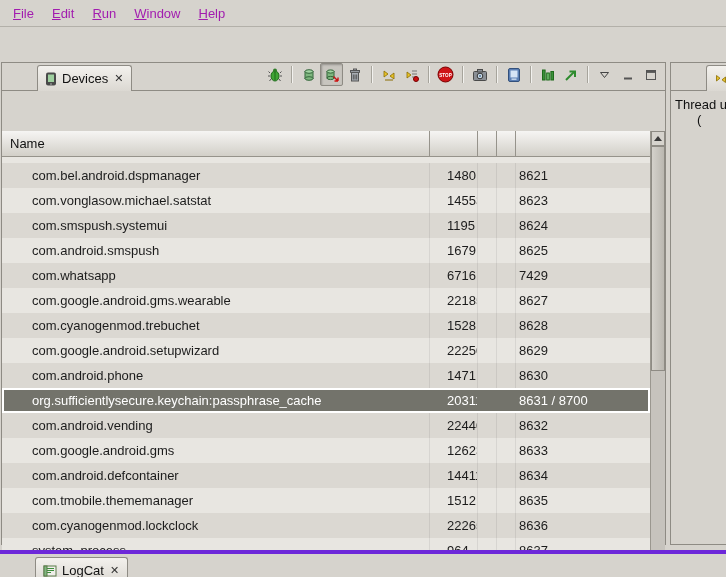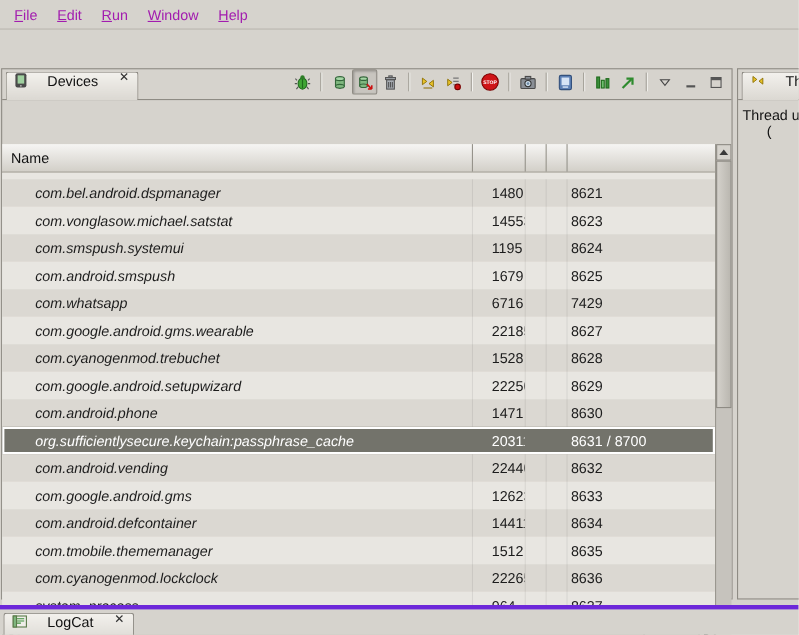--- a/index.html
+++ b/index.html
@@ -8,24 +8,24 @@
           -webkit-font-smoothing:antialiased;}
   
   .menubar{position:absolute;top:0;left:0;right:0;height:26px;display:flex;
            align-items:center;padding-left:4px;background:#d6d3cd;
            border-bottom:1px solid #b3b0a9;}
   .menu-item{padding:4px 9px;font-size:13px;color:#a21caf;cursor:default;}
   .menu-item::first-letter{text-decoration:underline;}
   
   .toolbar-strip{position:absolute;top:27px;left:0;right:0;height:34px;background:#d6d3cd;}
   
-  .tab{display:inline-flex;align-items:flex-start;gap:18px;padding:0 7px;height:25px;
+  .tab{display:inline-flex;align-items:center;gap:5px;padding:0 7px;height:25px;
        background:linear-gradient(#f3f1ed,#dbd8d2);border:1px solid #8e8b84;
        border-bottom:none;border-radius:3px 3px 0 0;font-size:13px;color:#111;
-       position:relative;top:1px;white-space:nowrap;}
+       position:relative;top:1px;white-space:nowrap;margin-left:32px;}
   .tab-close{font-size:11px;color:#333;padding:0 1px;line-height:1;}
   
   .devices-panel{position:absolute;left:1px;top:62px;width:665px;height:483px;
                  border:1px solid #8e8b84;background:#d6d3cd;box-sizing:border-box;}
   .tabbar{height:27px;display:flex;align-items:flex-end;justify-content:space-between;
           border-bottom:1px solid #8e8b84;padding:0 3px;}
   .icon-row{display:flex;align-items:center;height:27px;padding-bottom:2px;}
   .tbi{width:21px;height:21px;display:flex;align-items:center;justify-content:center;
        border:1px solid transparent;border-radius:2px;}
   .tbi.pressed{border:1px solid #8e8b84;background:#c8c5bf;box-shadow:inset 1px 1px 2px rgba(0,0,0,.25);}
@@ -41,21 +41,21 @@
          display:flex;align-items:center;}
   .hc-name{width:428px;padding-left:8px;}
   .hc-pid{width:48px;} .hc-n1{width:19px;} .hc-n2{width:19px;} .hc-port{flex:1;border-right:none;}
   
   .viewport{flex:1;overflow:hidden;background:#e8e6e1;}
   .partial-row{height:6px;background:#e8e6e1;}
   .row{display:flex;height:25px;line-height:25px;font-size:13px;color:#1c1c1c;cursor:default;}
   .row:nth-child(odd){background:#dbd8d2;}
   .row:nth-child(even){background:#e8e6e1;}
   .cell{box-sizing:border-box;overflow:hidden;white-space:nowrap;border-right:1px solid rgba(0,0,0,0.07);}
-  .cell-name{width:428px;padding-left:30px;font-style:italic;}
+  .cell-name{width:428px;padding-left:30px;}
   .cell-pid{width:48px;padding-left:17px;}
   .cell-n1{width:19px;} .cell-n2{width:19px;}
   .cell-port{flex:1;padding-left:3px;border-right:none;}
   .row.selected{background:#73736b !important;color:#fff;
                 box-shadow:inset 0 0 0 2px #ffffff;}
   .row.selected .cell{border-right-color:transparent;}
   
   .sb-btn{background:#d6d3cd;border:1px solid #8e8b84;display:flex;align-items:center;
           justify-content:center;box-sizing:border-box;flex:none;}
   .vscroll{flex:1;background:#c6c3bd;border-left:1px solid #9a978f;display:flex;

